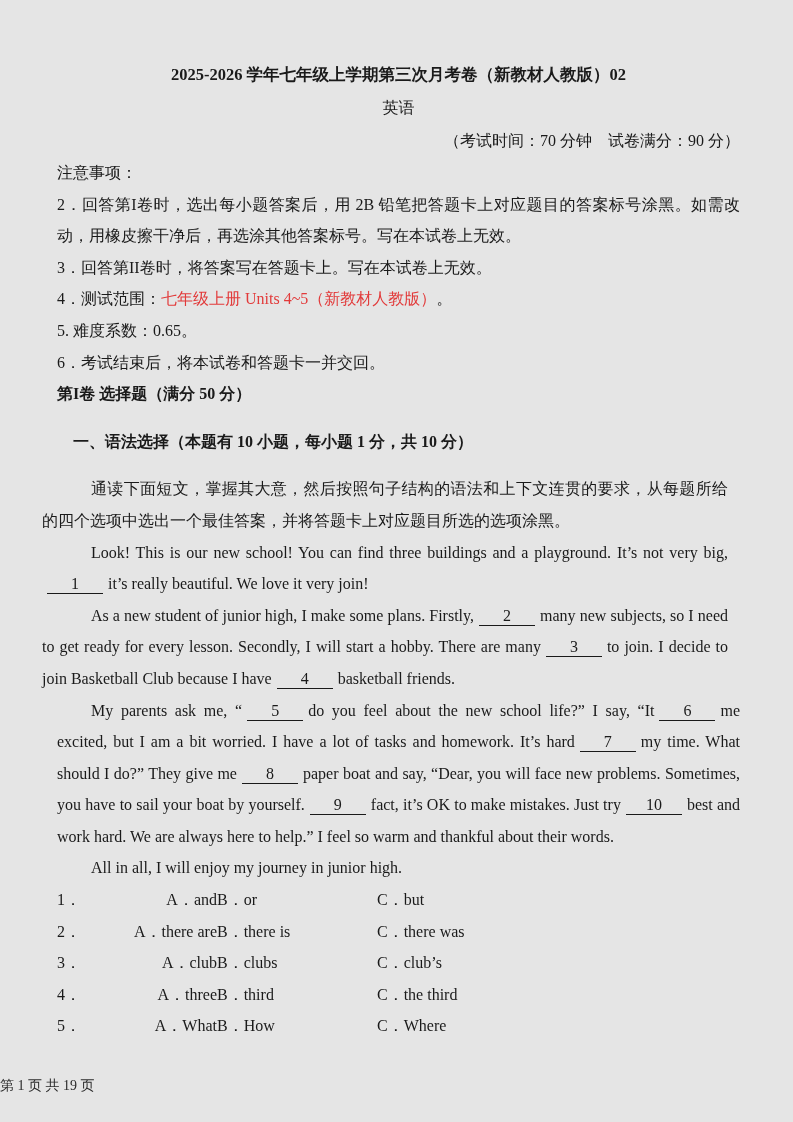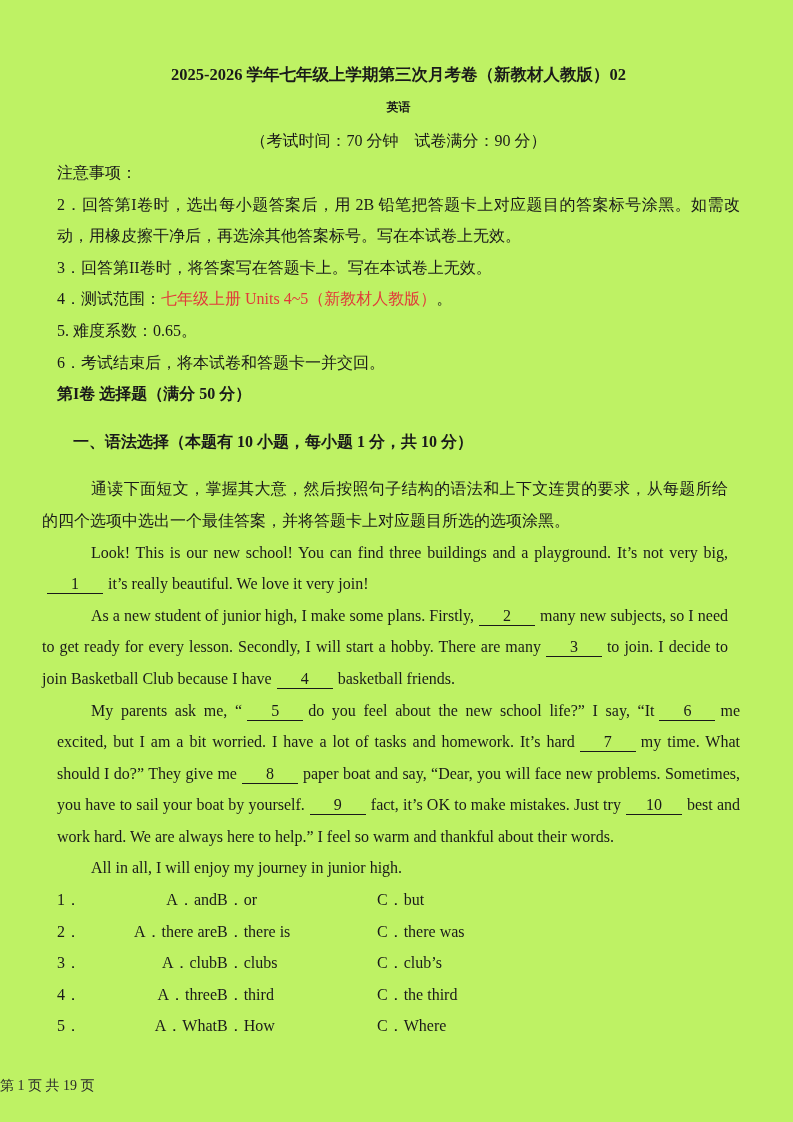--- a/index.html
+++ b/index.html
@@ -4,45 +4,45 @@
 <style>
   html, body {
     margin: 0;
     padding: 0;
     background: #ffffff;
   }
   .page {
     width: 793px;
     height: 1122px;
     box-sizing: border-box;
-    background: #bef264;
+    background: #e5e5e5;
     color: #1a1a1a;
     font-family: "Liberation Serif", "DejaVu Serif", serif;
     font-size: 16px;
     line-height: 31.6px;
     padding: 58px 53px 0 57px;
     position: relative;
     overflow: hidden;
   }
   .doc-title {
     font-size: 16.5px;
     font-weight: 700;
     text-align: center;
     margin: 0;
     line-height: 33px;
   }
   .doc-subject {
-    font-size: 12px;
-    font-weight: 700;
+    font-size: 16px;
+    font-weight: 400;
     text-align: center;
     margin: 0;
     line-height: 33px;
   }
   .exam-info {
-    text-align: center;
+    text-align: right;
     margin: 0;
     line-height: 33px;
   }
   p.line {
     margin: 0;
     text-align: justify;
   }
   .red {
     color: #e23a3a;
   }

